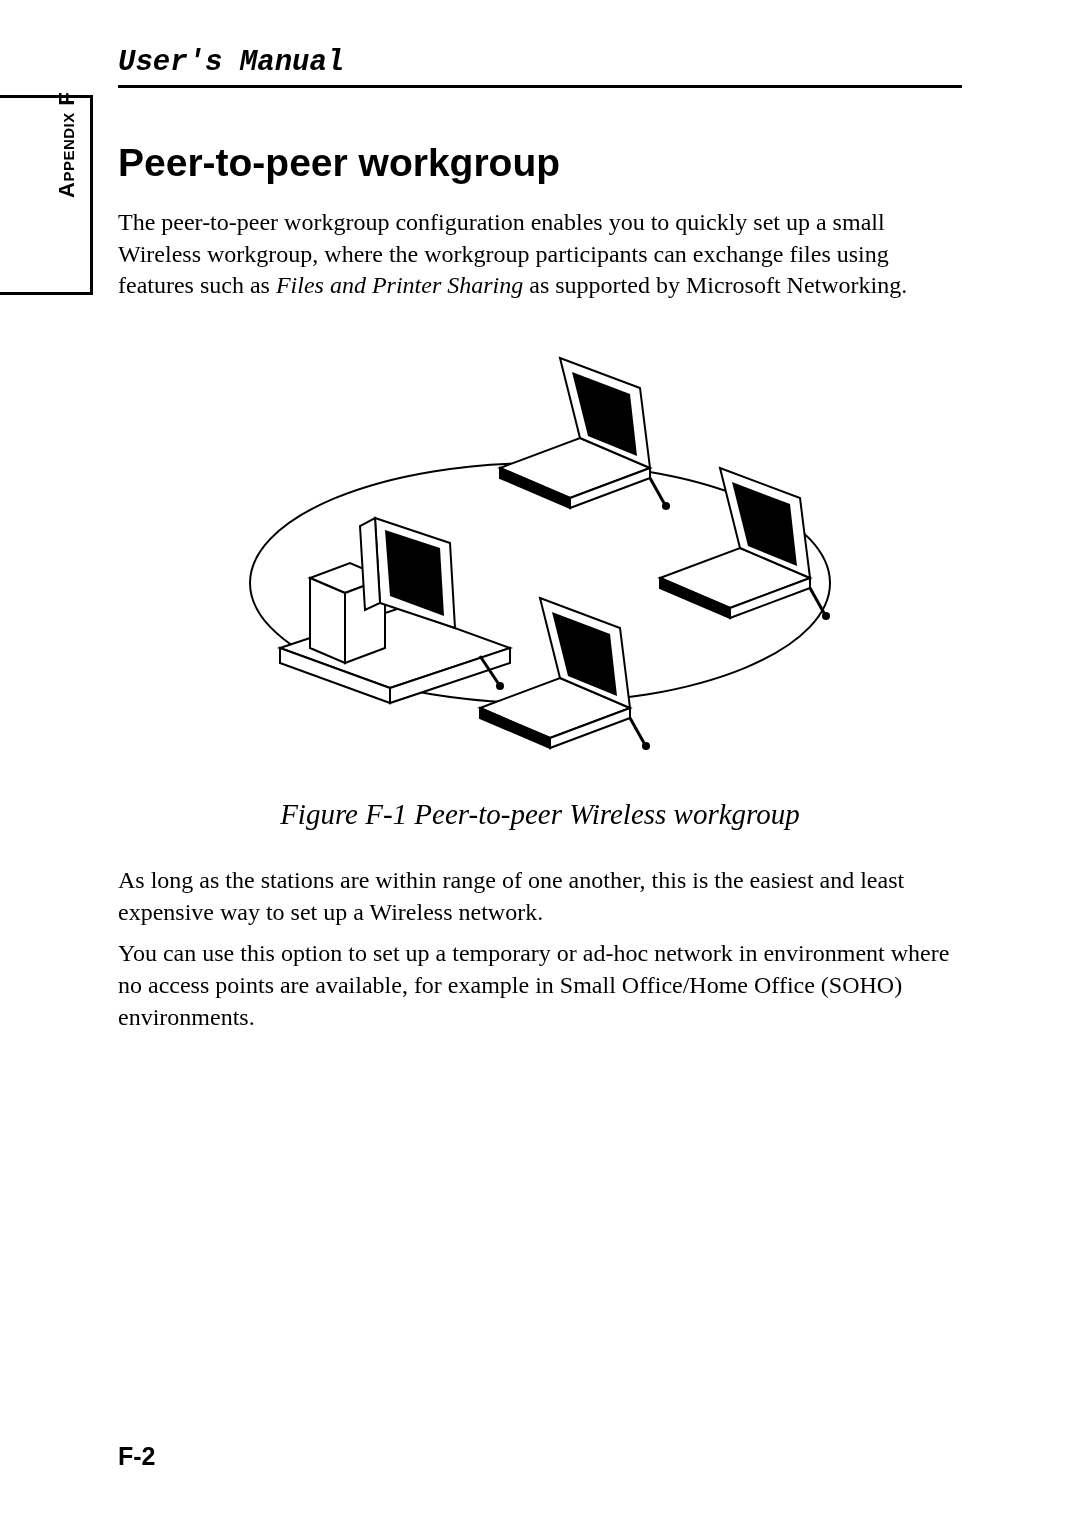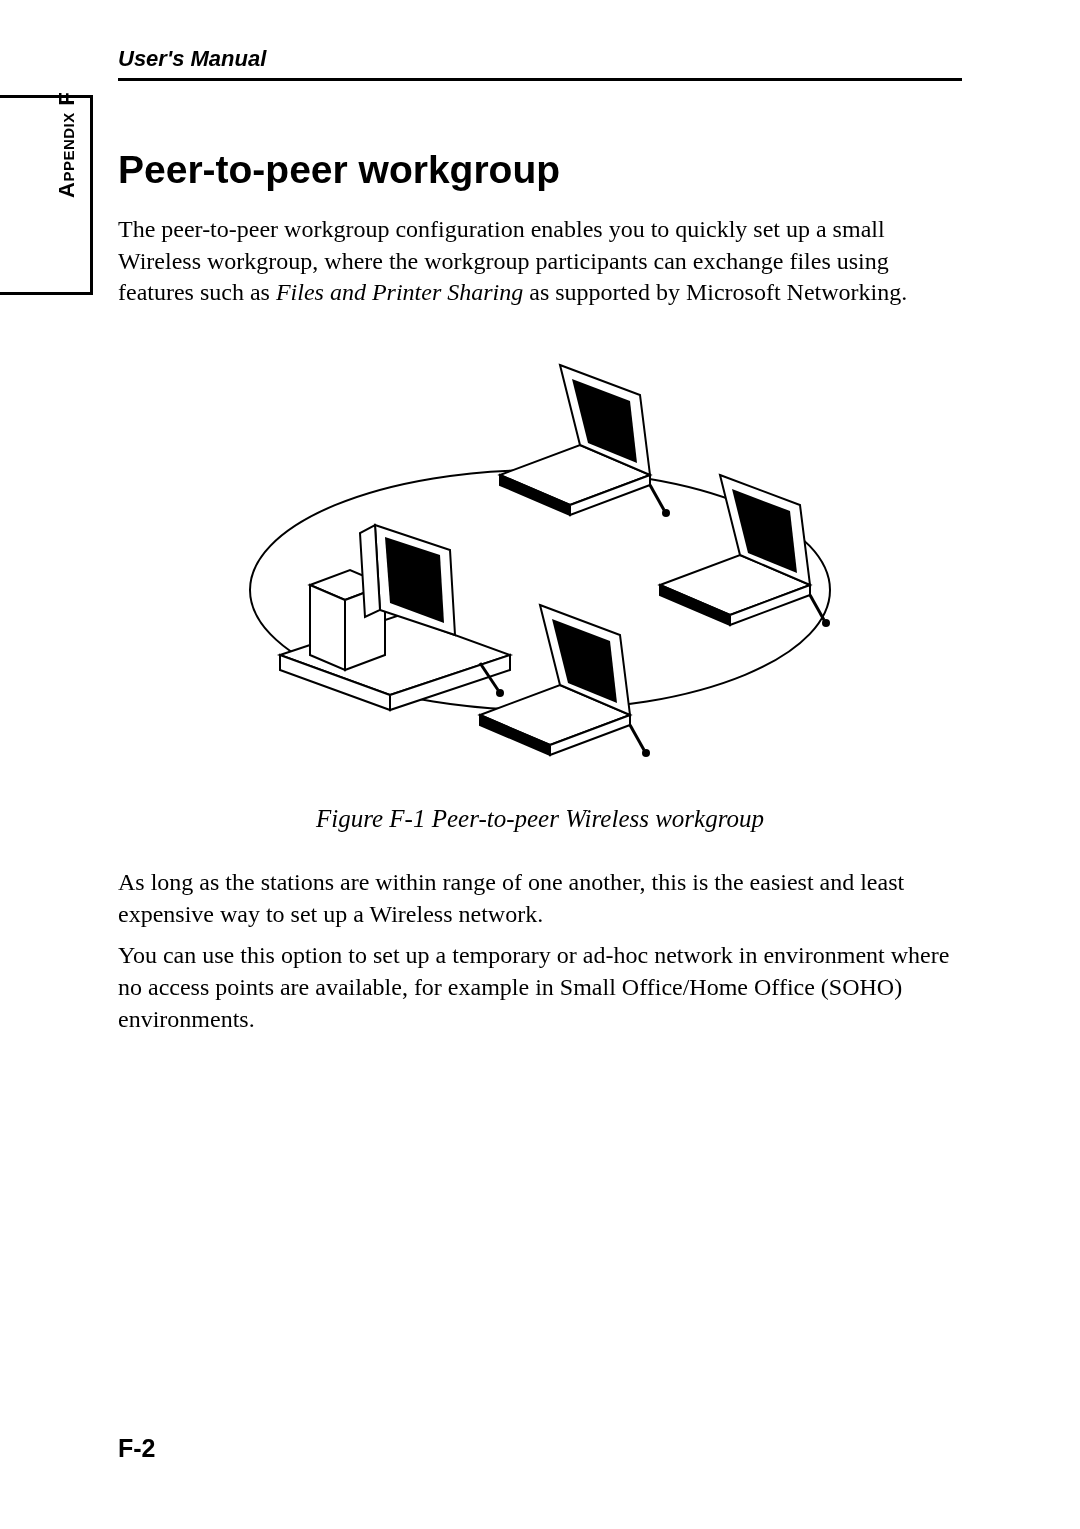--- a/index.html
+++ b/index.html
@@ -17,24 +17,24 @@
     height: 1529px;
     box-sizing: border-box;
   }
   .header-area {
     position: absolute;
     left: 118px;
     right: 118px;
     top: 46px;
   }
   .header-title {
-    font-family: Liberation Sans, sans-serif;
+    font-family: Liberation Mono, monospace;
     font-weight: 700;
     font-style: italic;
-    font-size: 22px;
+    font-size: 29px;
     margin: 0 0 6px 0;
   }
   .header-rule {
     border: none;
     border-top: 3px solid #000;
     margin: 0;
   }
   .side-tab {
     position: absolute;
     left: -2px;
@@ -64,21 +64,21 @@
   .content {
     position: absolute;
     left: 118px;
     right: 118px;
     top: 136px;
   }
   .section-heading {
     font-family: Arial, Helvetica, sans-serif;
     font-weight: 700;
     font-size: 39px;
-    margin: 12px 0 22px 0;
+    margin: 5px 0 22px 0;
   }
   .body-text {
     font-size: 24px;
     line-height: 1.32;
     margin: 0 0 10px 0;
   }
   .body-text .italic {
     font-style: italic;
   }
   .figure-wrap {
@@ -86,28 +86,28 @@
     margin-bottom: 12px;
     text-align: center;
   }
   .figure-wrap svg {
     display: block;
     margin: 0 auto;
   }
   .figure-caption {
     text-align: center;
     font-style: italic;
-    font-size: 25px;
+    font-size: 29px;
     margin-top: 30px;
     margin-bottom: 34px;
   }
   .page-number {
     position: absolute;
     left: 118px;
-    bottom: 66px;
+    bottom: 58px;
     font-family: Arial, Helvetica, sans-serif;
     font-weight: 700;
     font-size: 25px;
   }
 </style>
 </head>
 <body>
 
 <div class="page">
 

